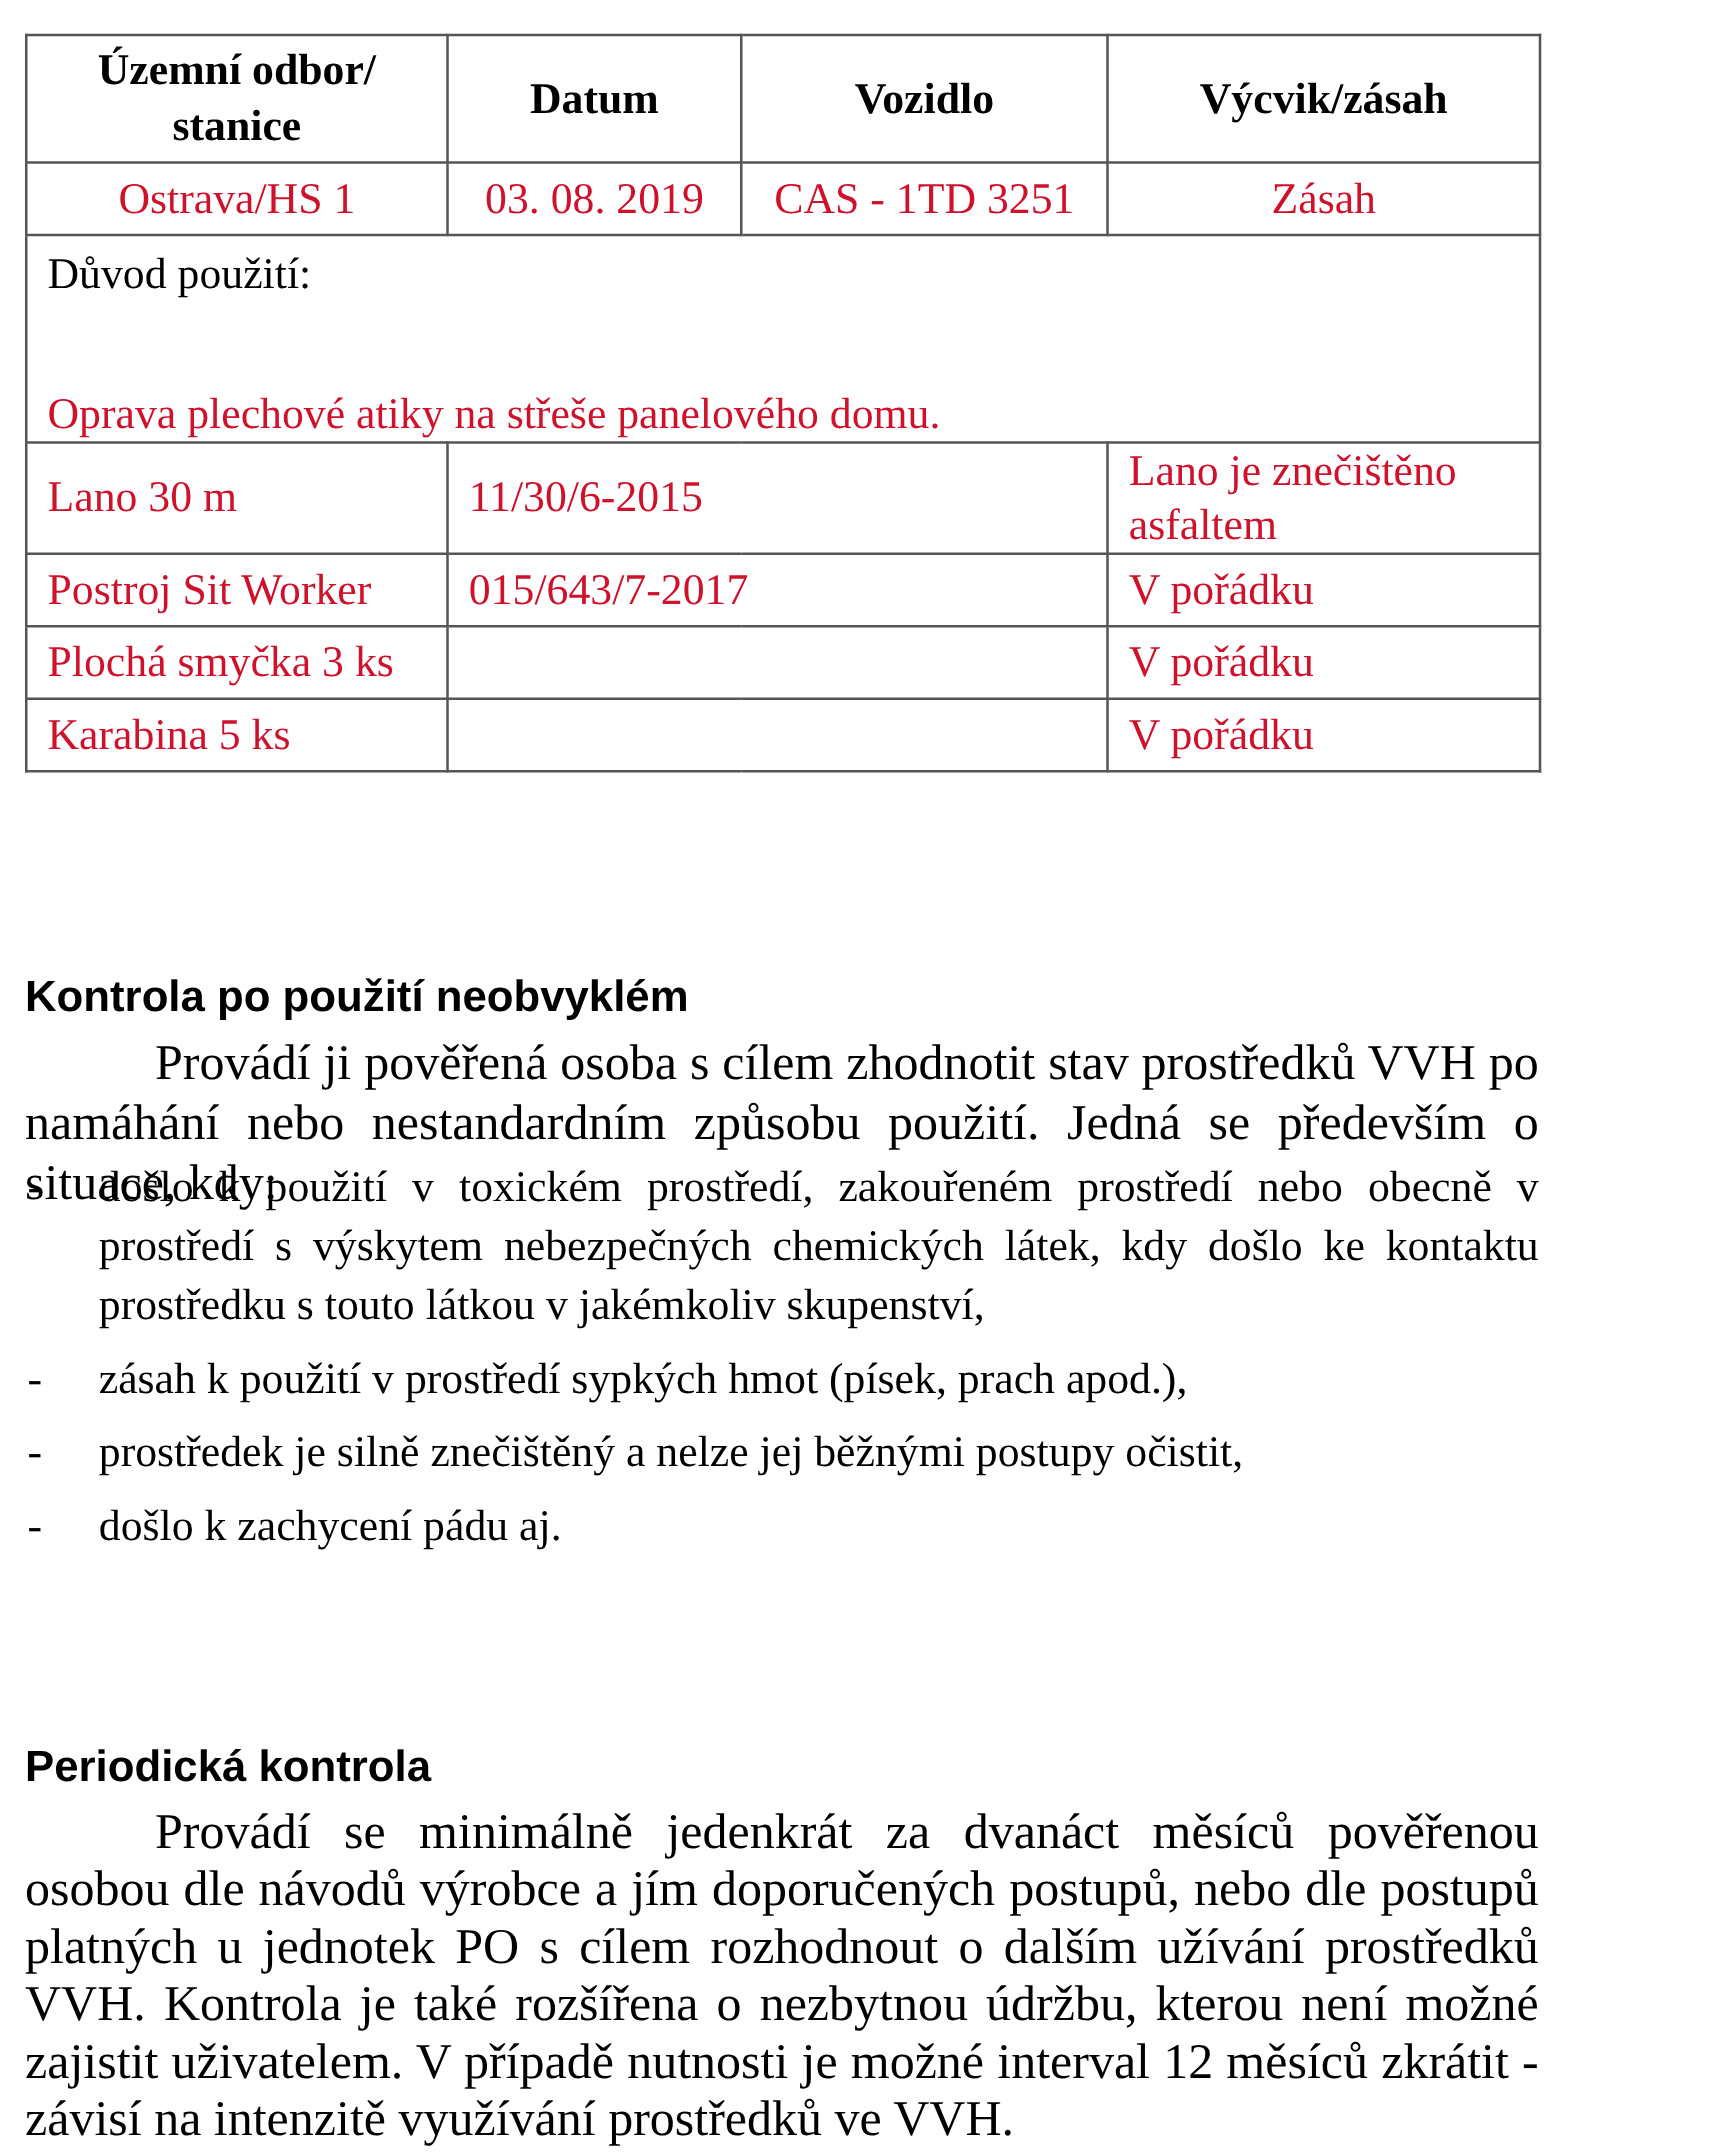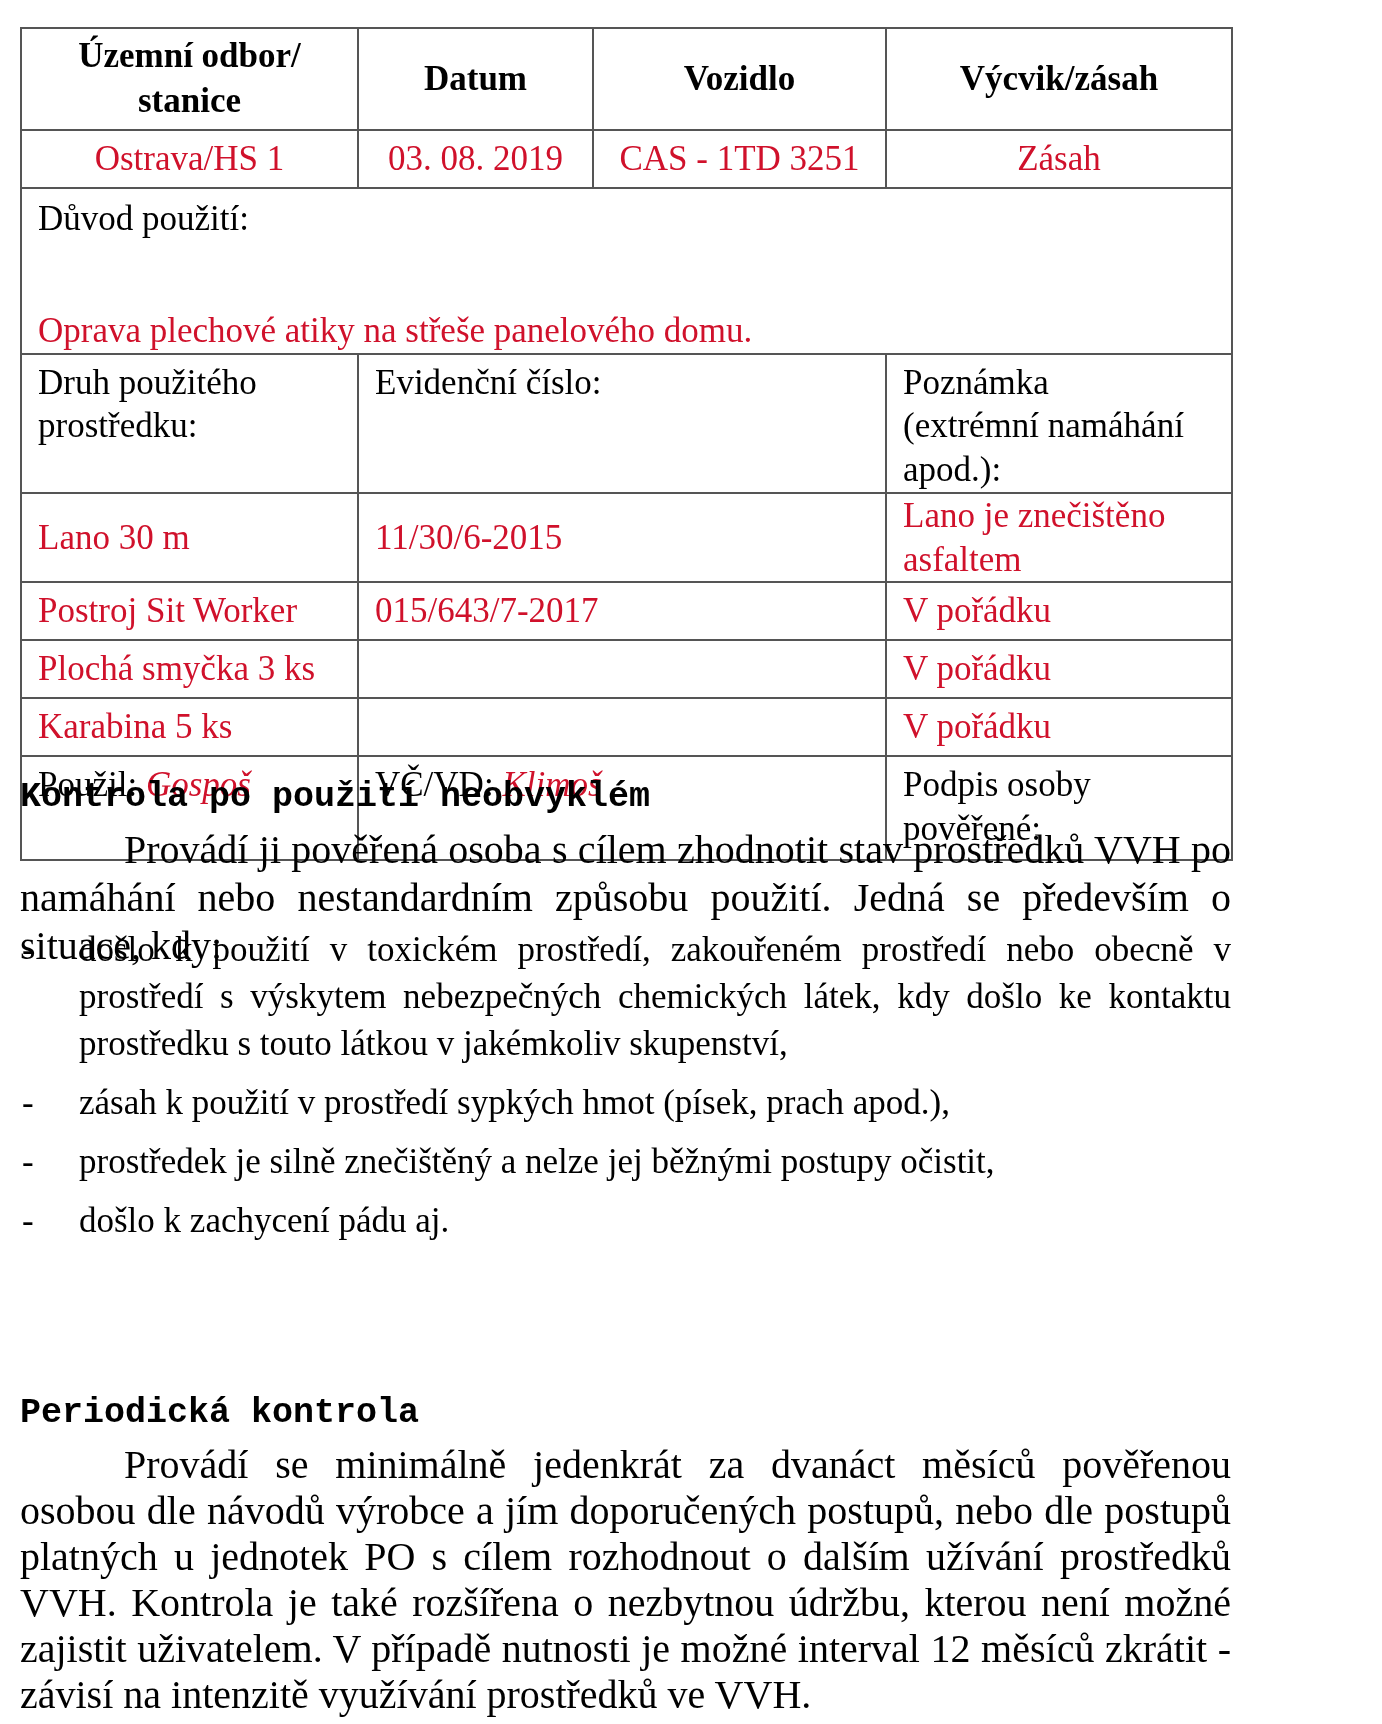--- a/index.html
+++ b/index.html
@@ -19,21 +19,21 @@
     .vals td { height: 56px; vertical-align: middle; text-align: center; padding: 0; color: #d0112b; }
     .reason td { height: 144px; padding-top: 8px; }
     .reason .reason-text { display: block; margin-top: 68px; color: #d0112b; }
     .labels td { height: 100px; padding-top: 6px; }
     .item td { height: 56px; vertical-align: middle; color: #d0112b; }
     .sign td { height: 96px; padding-top: 6px; }
     .red { color: #d0112b; }
     .it { font-style: italic; }
 
     .section-heading { position: absolute; left: 20px; margin: 0;
-                       font-family: Liberation Mono, monospace;
+                       font-family: Liberation Sans, sans-serif;
                        font-weight: bold; font-size: 35px; line-height: 1; }
     .para { position: absolute; left: 20px; width: 1211px; margin: 0;
             font-size: 40px; line-height: 48px; text-align: justify; }
     .para .indent { display: inline-block; width: 104px; }
     .bullets { position: absolute; left: 20px; width: 1211px; margin: 0; padding: 0; list-style: none;
                font-size: 35px; line-height: 47px; }
     .bullets li { position: relative; padding-left: 59px; margin-bottom: 12px; text-align: justify; }
     .bullets li .dash { position: absolute; left: 2px; top: 0; }
   </style>
 </head>
@@ -58,58 +58,40 @@
     <td>03. 08. 2019</td>
     <td>CAS - 1TD 3251</td>
     <td>Zásah</td>
   </tr>
   <tr class="reason">
     <td colspan="4">
       <span>Důvod použití:</span>
       <span class="reason-text">Oprava plechové atiky na střeše panelového domu.</span>
     </td>
   </tr>
-  <tr class="labels">
-    <td style="padding-right:40px">Druh použitého prostředku:</td>
-    <td colspan="2">Evidenční číslo:</td>
-    <td style="padding-right:40px">Poznámka (extrémní namáhání apod.):</td>
-  </tr>
   <tr class="item">
     <td>Lano 30 m</td>
     <td colspan="2">11/30/6-2015</td>
     <td>Lano je znečištěno asfaltem</td>
   </tr>
   <tr class="item">
     <td>Postroj Sit Worker</td>
     <td colspan="2">015/643/7-2017</td>
     <td>V pořádku</td>
   </tr>
   <tr class="item">
     <td>Plochá smyčka 3 ks</td>
     <td colspan="2"></td>
     <td>V pořádku</td>
   </tr>
   <tr class="item">
     <td>Karabina 5 ks</td>
     <td colspan="2"></td>
     <td>V pořádku</td>
   </tr>
-  <tr class="sign">
-    <td>
-      <span>Použil:</span>
-      <span class="red it">Gospoš</span>
-    </td>
-    <td colspan="2">
-      <span>VČ/VD:</span>
-      <span class="red it">Klimoš</span>
-    </td>
-    <td>
-      <span>Podpis osoby pověřené:</span>
-    </td>
-  </tr>
 </tbody>
   </table>
 
 <h2 class="section-heading" style="top:780px">Kontrola po použití neobvyklém</h2>
 <p class="para" style="top:826px"><span class="indent"></span><span>Provádí ji pověřená osoba s cílem zhodnotit stav prostředků VVH po namáhání nebo nestandardním způsobu použití. Jedná se především o situace, kdy:</span></p>
 <ul class="bullets" style="top:926px">
   <li><span class="dash">-</span><span>došlo k použití v toxickém prostředí, zakouřeném prostředí nebo obecně v prostředí s výskytem nebezpečných chemických látek, kdy došlo ke kontaktu prostředku s touto látkou v jakémkoliv skupenství,</span></li>
   <li><span class="dash">-</span><span>zásah k použití v prostředí sypkých hmot (písek, prach apod.),</span></li>
   <li><span class="dash">-</span><span>prostředek je silně znečištěný a nelze jej běžnými postupy očistit,</span></li>
   <li><span class="dash">-</span><span>došlo k zachycení pádu aj.</span></li>

